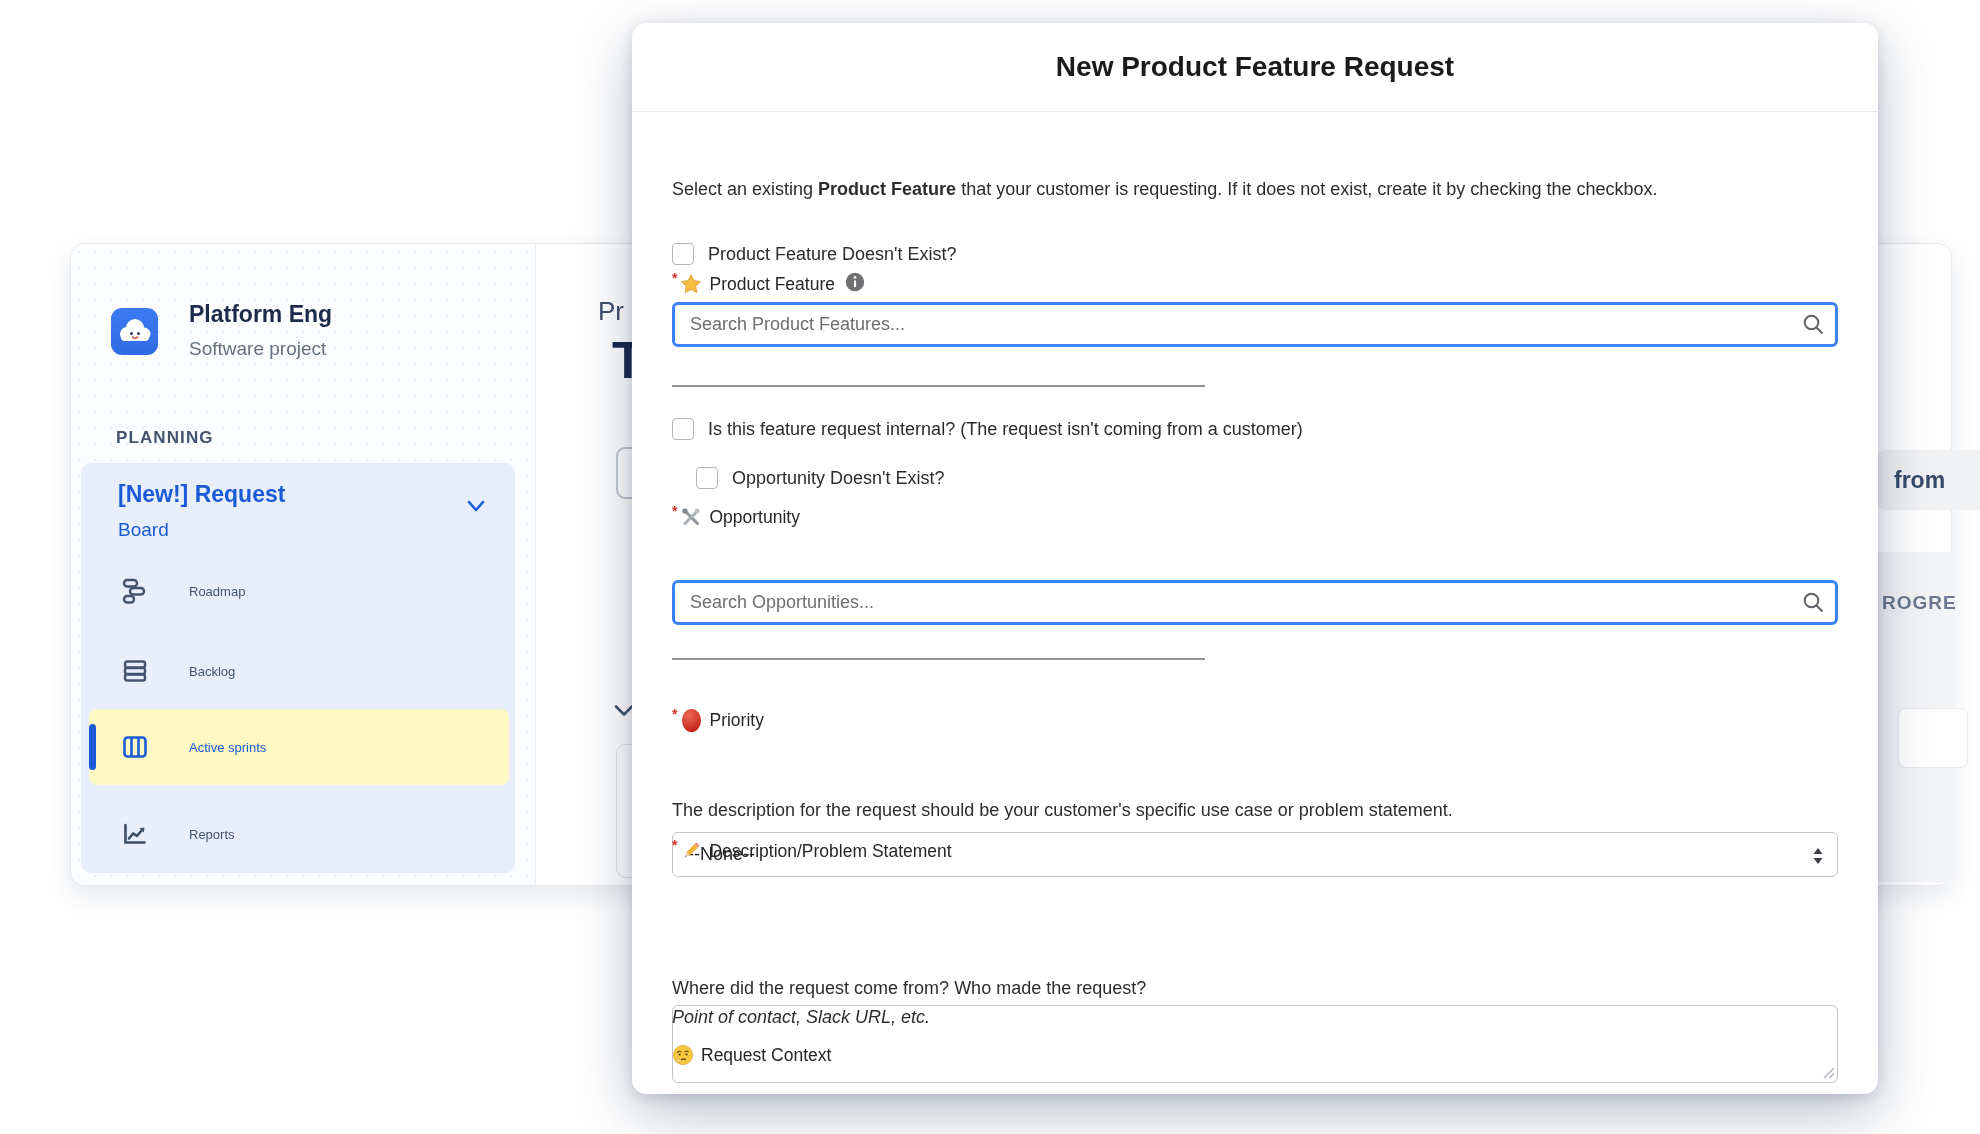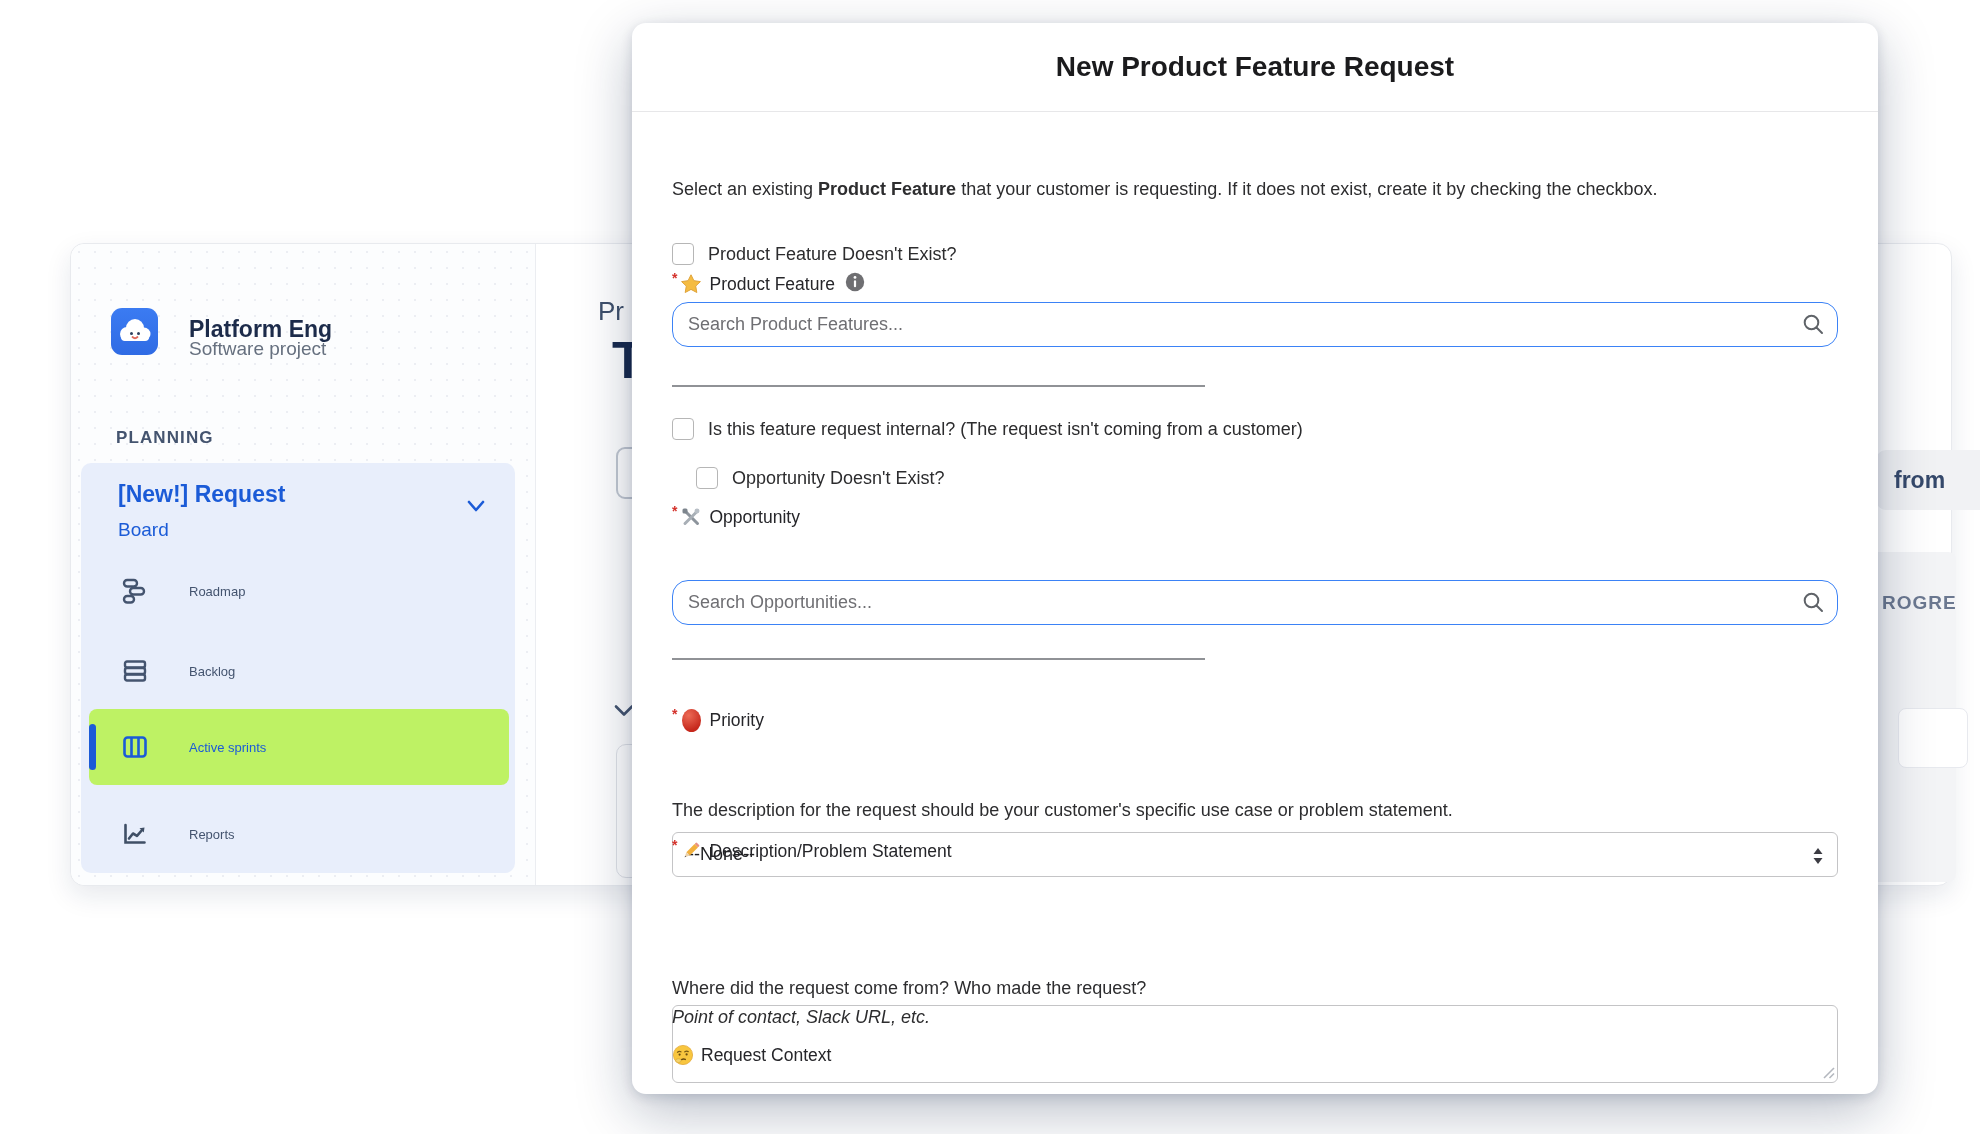--- a/index.html
+++ b/index.html
@@ -11,34 +11,34 @@
   .app-card { position:absolute; left:70px; top:243px; width:1882px; height:643px;
     background:#ffffff; border:1px solid #e8eaee; border-radius:14px;
     box-shadow:0 10px 26px rgba(23,43,77,.10); z-index:1; }
   .sidebar { position:absolute; left:0; top:0; bottom:0; width:465px;
     border-right:1px solid #ebedf1; border-radius:14px 0 0 14px;
     background-color:#fcfdfe;
     background-image:radial-gradient(#eceef3 1.1px, transparent 1.1px);
     background-size:16px 16px; }
   .avatar { position:absolute; left:40px; top:64px; width:47px; height:47px; border-radius:11px;
     background:linear-gradient(180deg,#3b7bf2,#2f6be4); display:flex; align-items:center; justify-content:center; }
-  .proj-name { position:absolute; left:118px; top:57px; font-size:23px; font-weight:700; color:#1c2b4a;margin-top:15px; }
+  .proj-name { position:absolute; left:118px; top:57px; font-size:23px; font-weight:700; color:#1c2b4a; }
   .proj-type { position:absolute; left:118px; top:94px; font-size:19px; color:#66707f; }
   .plan-label { position:absolute; left:45px; top:184px; font-size:17px; font-weight:700;
     letter-spacing:1.1px; color:#44546f; }
   .nav-block { position:absolute; left:10px; top:219px; width:434px; height:410px;
     background:#e8eefb; border-radius:10px; }
   .board-name { position:absolute; left:37px; top:18px; font-size:23px; font-weight:700; color:#1b5bd7; }
   .board-sub  { position:absolute; left:37px; top:56px; font-size:19px; font-weight:500; color:#1b5bd7; }
   .board-chevron { position:absolute; left:384px; top:36px; }
   .nav-row { position:absolute; left:8px; width:420px; height:76px; display:flex; align-items:center;
     padding-left:32px; border-radius:8px; cursor:pointer; }
   .nav-row .nav-icon { width:28px; height:28px; flex:0 0 28px; }
   .nav-row .nav-text { margin-left:40px; font-size:13px; font-weight:500; color:#44546f; }
-  .nav-row.active { background:#bef264; }
+  .nav-row.active { background:#fef9c3; }
   .nav-row.active .nav-text { color:#1b5bd7; }
   .active-bar { position:absolute; left:0; top:15px; width:7px; height:46px; border-radius:4px; background:#1b5bd7; }
 
   
   .frag { position:absolute; z-index:2; }
   .frag-pr { left:598px; top:296px; font-size:26px; font-weight:500; color:#3f506b; }
   .frag-t  { left:612px; top:330px; font-size:52px; font-weight:800; color:#17294d; }
   .frag-input { left:616px; top:447px; width:34px; height:52px; background:#fff;
     border:2px solid #c2c8d1; border-radius:9px; }
   .frag-card { left:616px; top:744px; width:34px; height:134px; background:#fff;
@@ -66,21 +66,21 @@
   .cb-row { display:flex; align-items:center; height:24px; }
   .checkbox { width:22px; height:22px; border:1.5px solid #b6b6b6; border-radius:4px;
     background:#fff; flex:0 0 22px; cursor:pointer; }
   .cb-row .cb-label { margin-left:14px; font-size:18px; color:#2c2c2e; }
   .field-label { display:flex; align-items:center; height:24px; }
   .req { color:#d4322c; font-size:14px; font-weight:700; align-self:flex-start; margin:-2px 3px 0 0; }
   .fl-icon { width:22px; height:24px; display:flex; align-items:center; justify-content:center; margin-right:7px; }
   .fl-text { font-size:17.5px; font-weight:500; color:#26262a; }
   .info-icon { margin-left:10px; cursor:pointer; }
   .search-box { position:relative; height:45px; }
-  .search-box input { width:100%; height:45px; border:1px solid #3b82f6; border-radius:16px;
+  .search-box input { width:100%; height:45px; border:3px solid #3b82f6; border-radius:6px;
     padding:0 50px 0 15px; font-size:18px; color:#3b82f6; outline:none;
     font-family:"Liberation Sans",sans-serif; }
   .search-box input::placeholder { color:#6f6f73; opacity:1; }
   .search-icon { position:absolute; right:13px; top:11px; cursor:pointer; }
   .divider { border-top:2px solid #909296; width:533px; }
   .select { position:relative; height:45px; border:1px solid #c4c4c6; border-radius:6px;
     background:#fff; display:flex; align-items:center; padding:0 40px 0 15px; cursor:pointer; }
   .select .sel-value { font-size:18px; color:#1f1f21; }
   .stepper { position:absolute; right:13px; top:14px; }
   .textarea-wrap { position:relative; }

